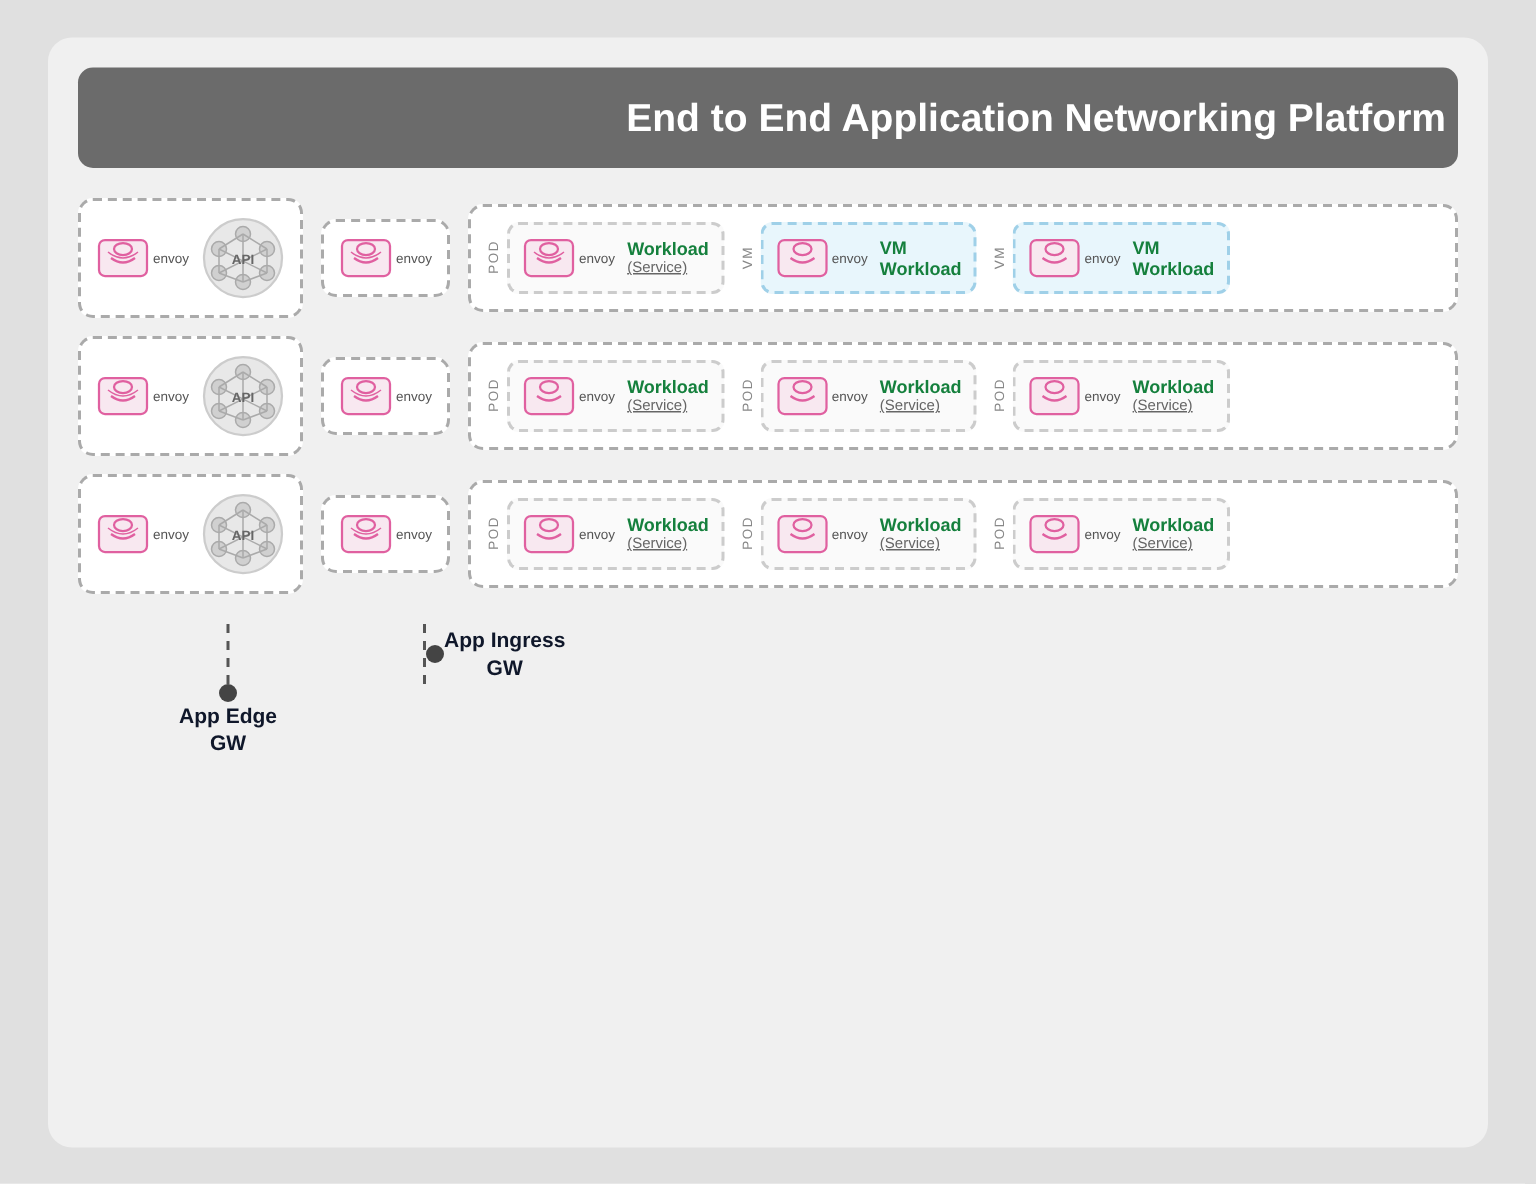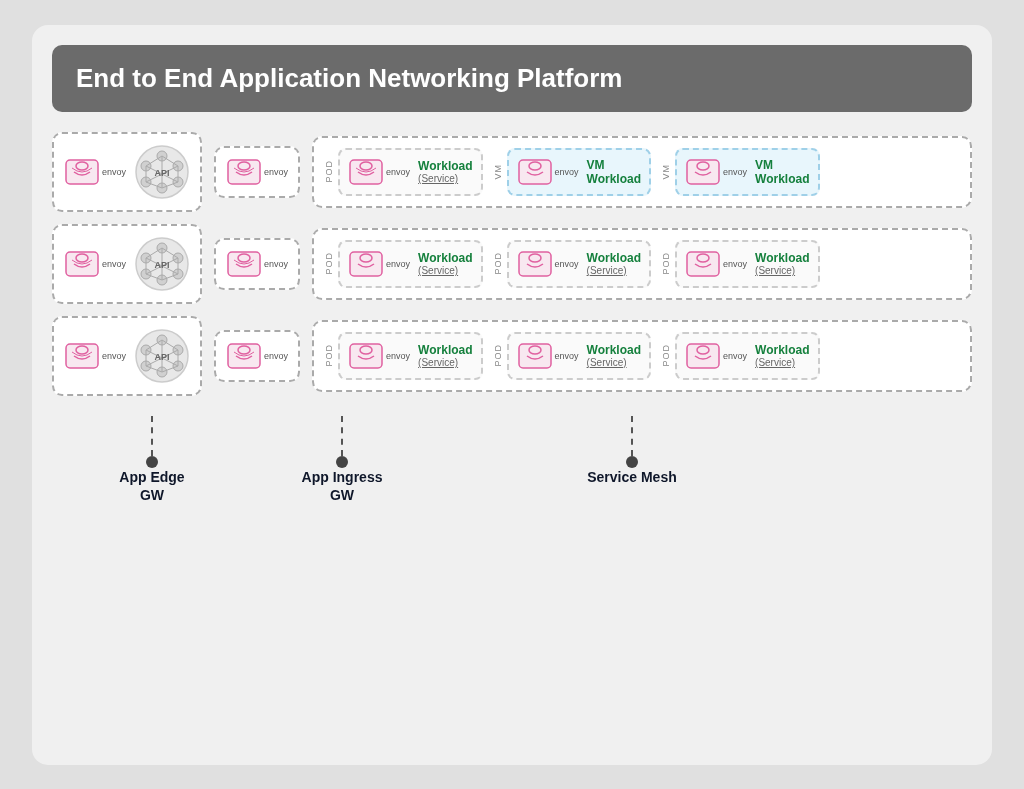--- a/index.html
+++ b/index.html
@@ -16,24 +16,24 @@
       border-radius: 16px;
       padding: 20px;
       width: 960px;
       min-height: 740px;
       position: relative;
     }
     .title-bar {
       background: #6b6b6b;
       border-radius: 10px;
       color: white;
-      text-align: left;
+      text-align: right;
       font-size: 26px;
       font-weight: bold;
-      padding: 18px 24px;
+      padding: 18px 8px;
       margin-bottom: 20px;
     }
     .diagram-area {
       display: flex;
       flex-direction: column;
       gap: 12px;
     }
     
     .row {
       display: flex;
@@ -471,26 +471,21 @@
   </div>
 
   <div style="display: flex; align-items: flex-start; margin-top: 20px; padding-left: 10px; gap: 0;">
 
     <div style="display: flex; flex-direction: column; align-items: center; width: 100px; margin-left: 40px;">
       <div class="dashed-line"></div>
       <div class="dot"></div>
       <div class="label-text">App Edge<br>GW</div>
     </div>
 
-    <div style="display: flex; flex-direction: column; align-items: center; width: 120px; margin-left: 80px;">
+    <div style="display: flex; flex-direction: row; align-items: center; width: 120px; margin-left: 80px;">
       <div class="dashed-line"></div>
       <div class="dot"></div>
       <div class="label-text">App Ingress<br>GW</div>
     </div>
 
-    <div style="display: flex; flex-direction: column; align-items: center; width: 140px; margin-left: 160px;">
-      <div class="dashed-line"></div>
-      <div class="dot"></div>
-      <div class="label-text">Service Mesh</div>
-    </div>
   </div>
 
 </div>
 
 </body></html>

